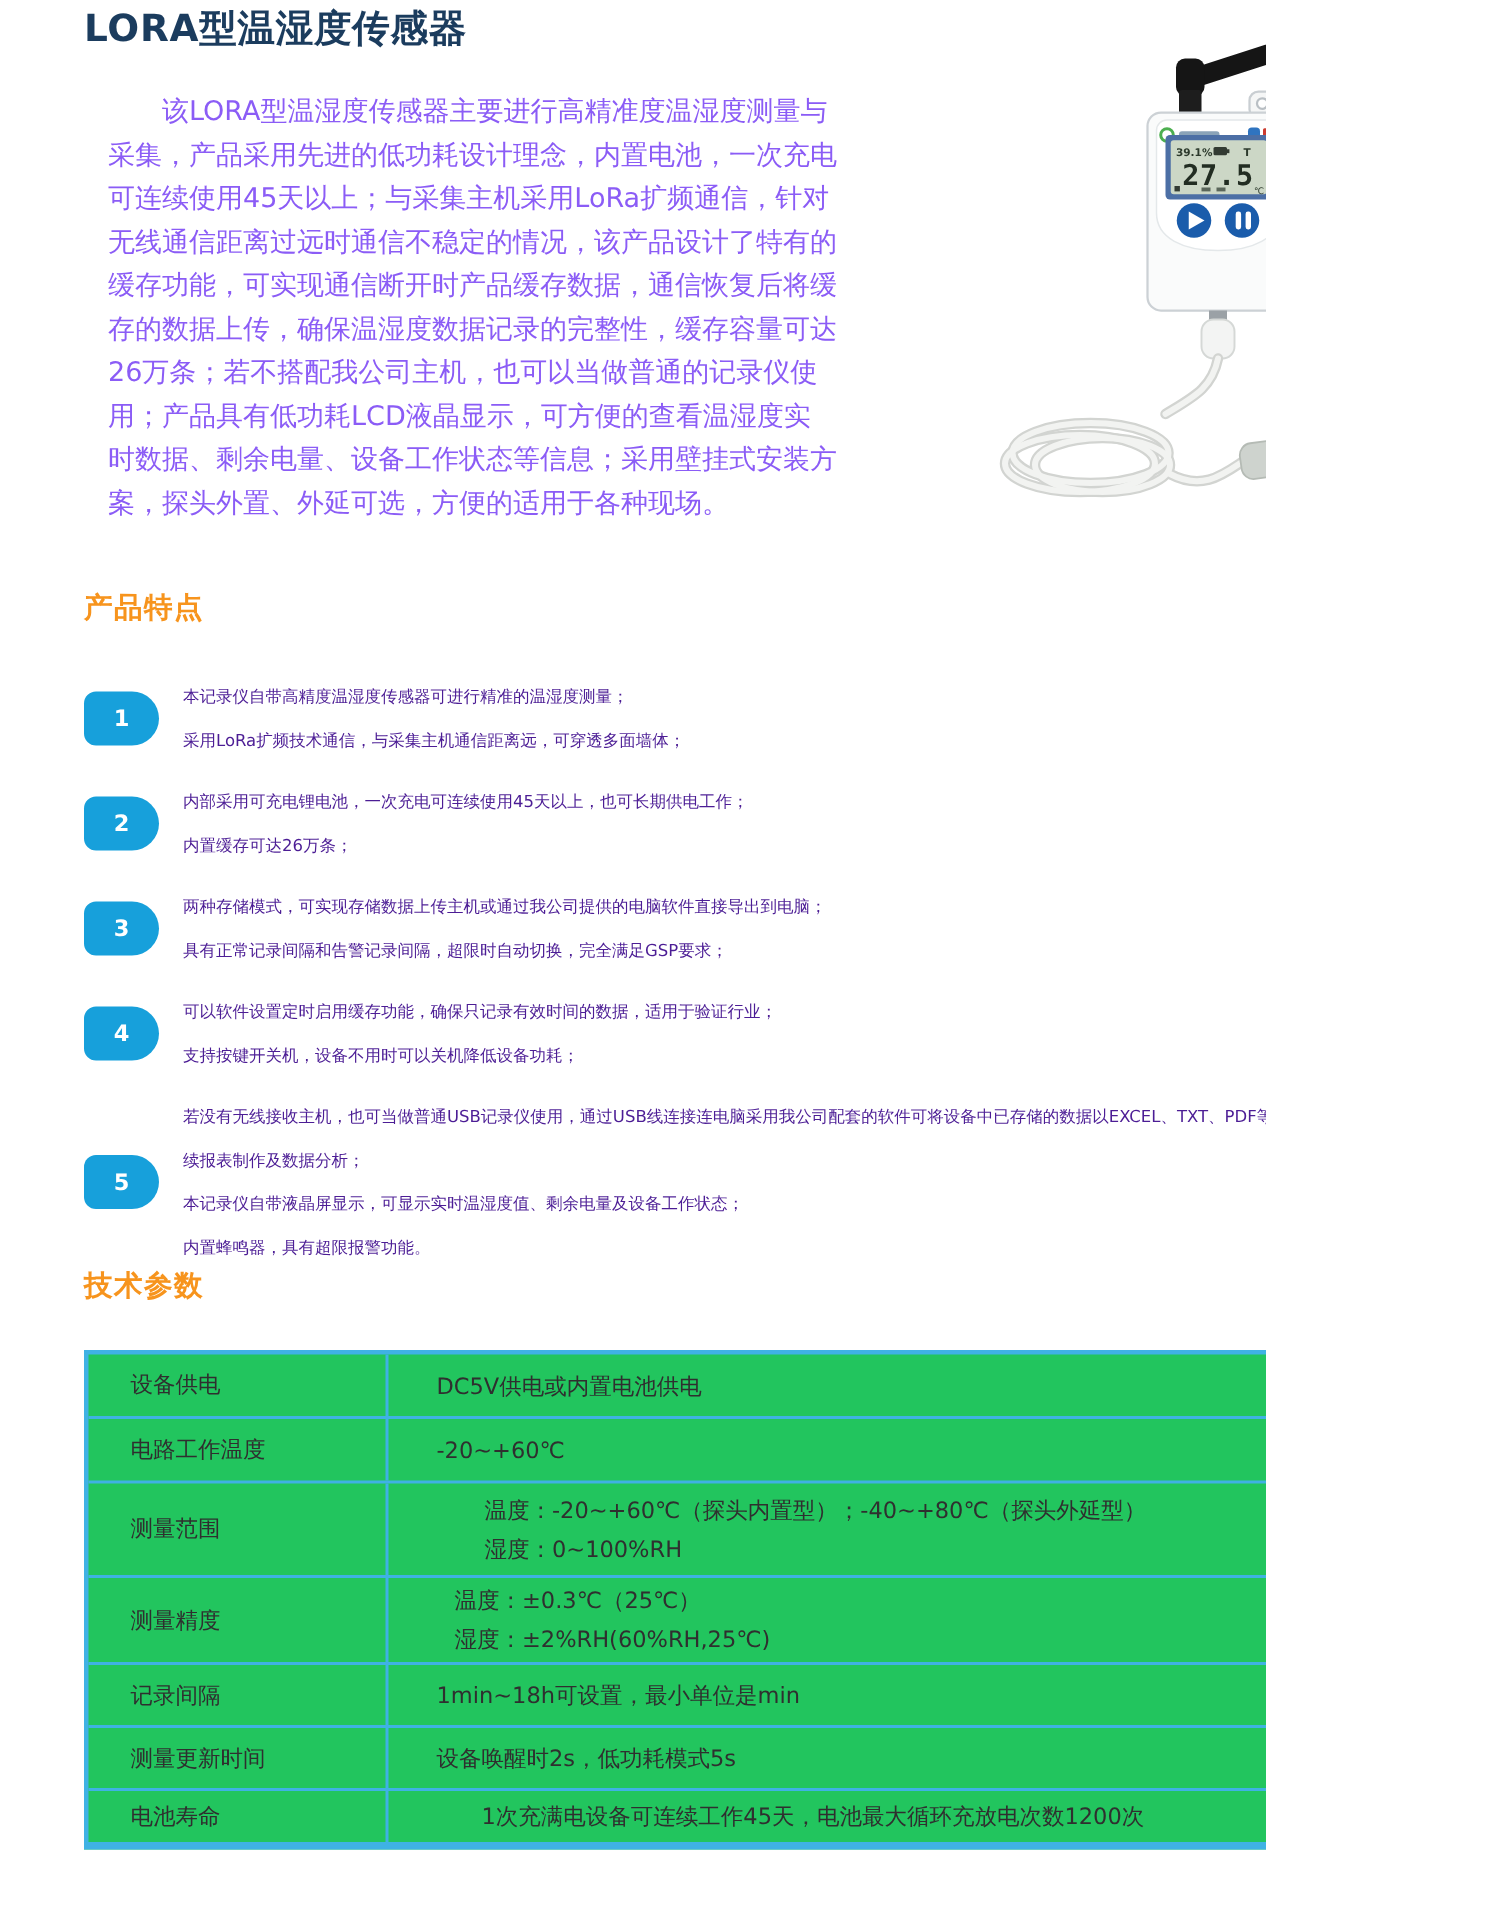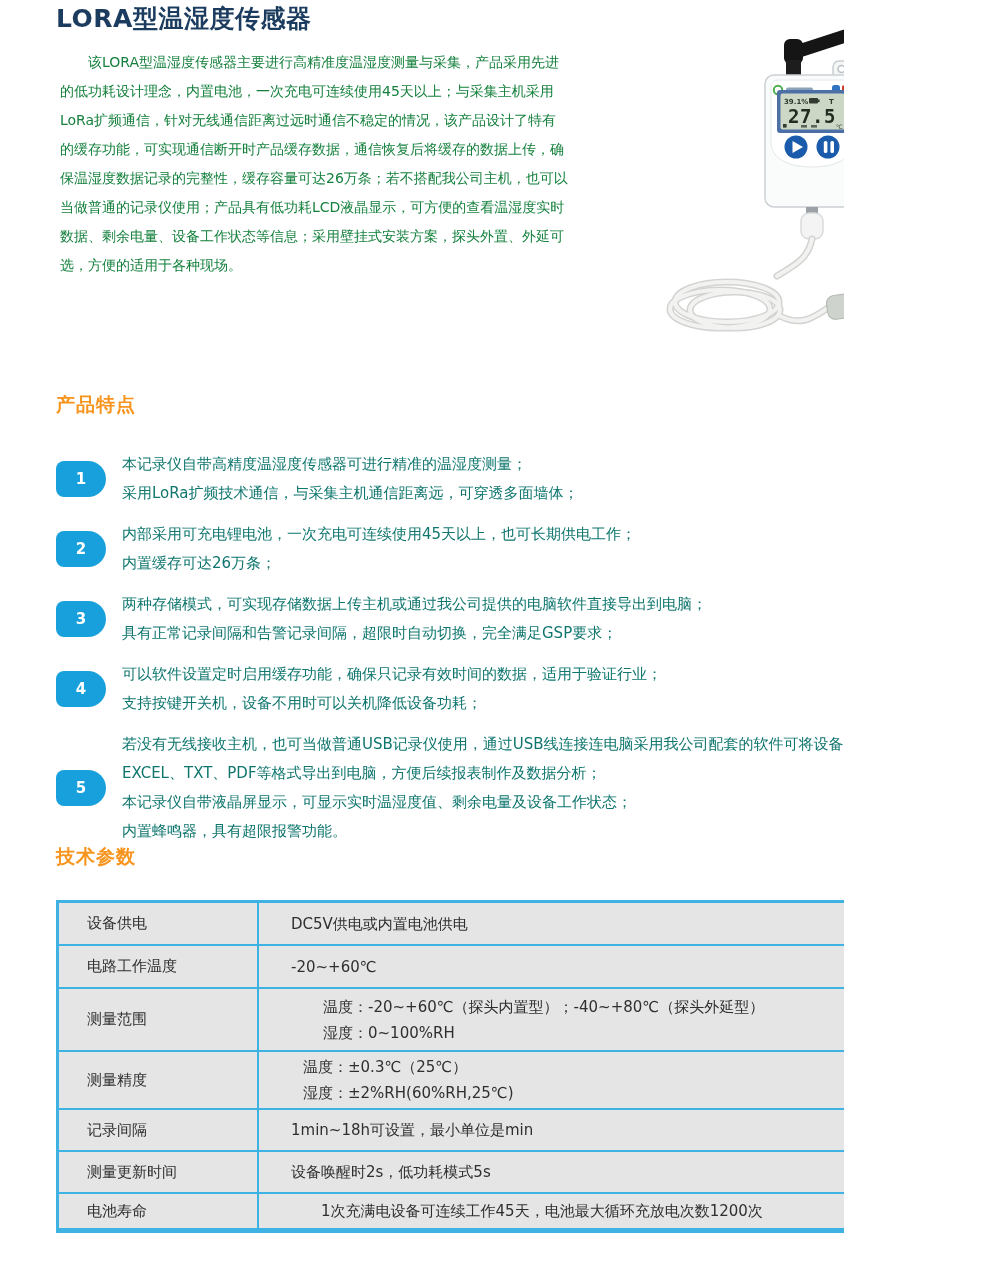--- a/index.html
+++ b/index.html
@@ -5,42 +5,42 @@
   html,body{margin:0;padding:0;background:#ffffff;}
   .page{
     position:relative;width:844px;height:1276px;overflow:hidden;background:#ffffff;
     font-family:"DejaVu Sans","Liberation Sans",sans-serif;color:#3d3d3d;
   }
   .page-title{
     position:absolute;top:2px;left:56px;margin:0;
     font-size:25px;font-weight:700;color:#1b3c5e;letter-spacing:0.5px;
   }
   .intro{position:absolute;top:44px;left:56px;width:518px;}
-  .intro p{margin:4px;text-indent:2em;font-size:14px;line-height:29px;color:#15803d;}
+  .intro p{margin:16px;text-indent:2em;font-size:18px;line-height:29px;color:#8b5cf6;}
   .section-heading{
     position:absolute;left:56px;margin:0;
     font-size:19px;font-weight:700;color:#f7941d;letter-spacing:1px;
   }
   .heading-features{top:392px;}
   .heading-specs{top:844px;}
   .features{position:absolute;top:450px;left:56px;width:916px;}
   .feature{display:flex;align-items:center;margin-bottom:12px;}
   .badge{
     flex:0 0 50px;width:50px;height:36px;background:#17a0db;
     border-radius:8px 18px 18px 8px;color:#ffffff;
     display:flex;align-items:center;justify-content:center;
     font-size:15px;font-weight:700;
   }
   .feature-text{
-    margin-left:16px;font-size:15px;line-height:29px;color:#0f766e;
+    margin-left:16px;font-size:11px;line-height:29px;color:#4c1d95;
     white-space:pre-line;flex:1;
   }
   .spec-table{
     position:absolute;top:900px;left:56px;width:916px;box-sizing:border-box;
-    border:3px solid #3fb2e4;border-bottom-width:5px;background:#e5e5e5;
+    border:3px solid #3fb2e4;border-bottom-width:5px;background:#22c55e;
   }
   .spec-row{display:flex;align-items:stretch;border-top:2px solid #3fb2e4;}
   .spec-row:first-child{border-top:none;}
   .spec-label{
     flex:0 0 200px;box-sizing:border-box;border-right:2px solid #3fb2e4;
     padding-left:28px;display:flex;align-items:center;
     font-size:15px;color:#2f2f2f;
   }
   .spec-value{
     flex:1;padding-left:32px;padding-right:10px;display:flex;align-items:center;

